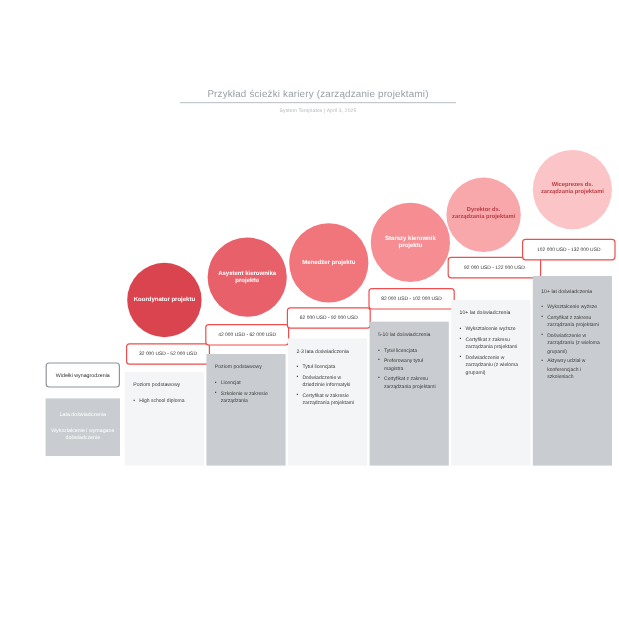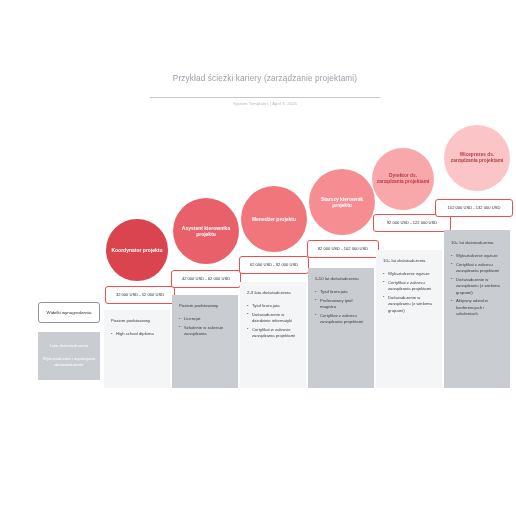--- a/index.html
+++ b/index.html
@@ -24,21 +24,21 @@
     position: absolute;
     left: 150px;
     top: 74px;
     width: 230px;
     text-align: center;
   }
   .doc-title {
     font-size: 8.2px;
     color: #9aa0a6;
     letter-spacing: 0.15px;
-    padding-bottom: 14px;
+    padding-bottom: 2px;
     border-bottom: 0.8px solid #c4c8cc;
     display: block;
   }
   .doc-sub {
     display: block;
     margin-top: 3px;
     font-size: 4.2px;
     color: #b2b7bb;
     letter-spacing: 0.1px;
   }

